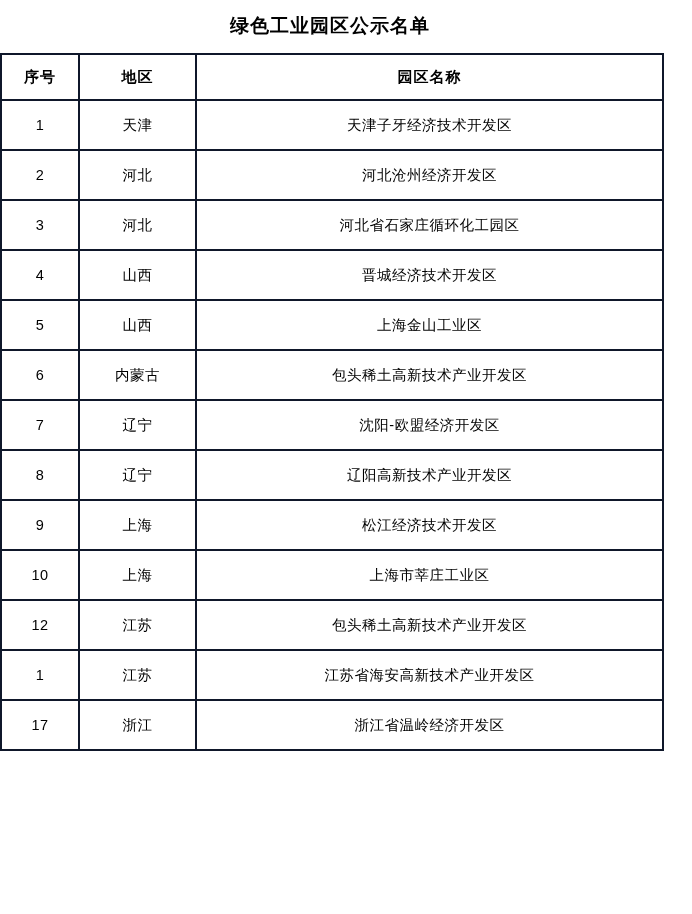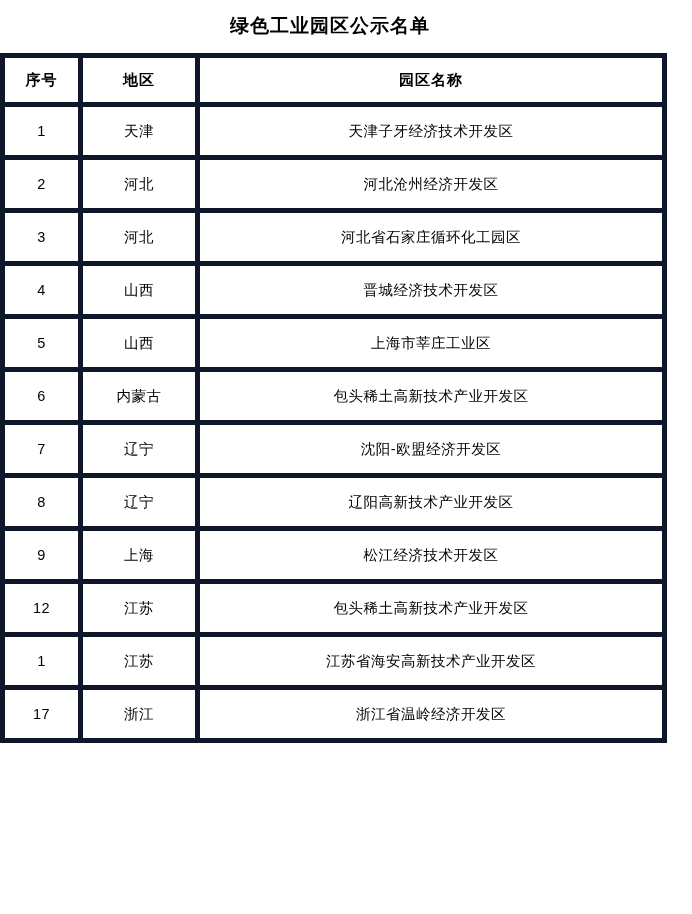--- a/index.html
+++ b/index.html
@@ -31,21 +31,21 @@
     color: #000;
   }
   table.listing {
     border-collapse: collapse;
     width: 662px;
     margin: 0 auto;
     table-layout: fixed;
   }
   table.listing th,
   table.listing td {
-    border: 5px solid #0f172a;
+    border: 2px solid #0f172a;
     text-align: center;
     vertical-align: middle;
     height: 46px;
     font-size: 14.5px;
     font-weight: normal;
     letter-spacing: 0.5px;
     color: #000;
   }
   table.listing thead th {
     font-weight: bold;
@@ -94,41 +94,46 @@
         <td>河北省石家庄循环化工园区</td>
       </tr>
       <tr>
         <td>4</td>
         <td>山西</td>
         <td>晋城经济技术开发区</td>
       </tr>
       <tr>
         <td>5</td>
         <td>山西</td>
-        <td>上海市莘庄工业区</td>
+        <td>上海金山工业区</td>
       </tr>
       <tr>
         <td>6</td>
         <td>内蒙古</td>
         <td>包头稀土高新技术产业开发区</td>
       </tr>
       <tr>
         <td>7</td>
         <td>辽宁</td>
         <td>沈阳-欧盟经济开发区</td>
       </tr>
       <tr>
         <td>8</td>
         <td>辽宁</td>
         <td>辽阳高新技术产业开发区</td>
       </tr>
       <tr>
         <td>9</td>
         <td>上海</td>
         <td>松江经济技术开发区</td>
+      </tr>
+      <tr>
+        <td>10</td>
+        <td>上海</td>
+        <td>上海市莘庄工业区</td>
       </tr>
       <tr>
         <td>12</td>
         <td>江苏</td>
         <td>包头稀土高新技术产业开发区</td>
       </tr>
       <tr>
         <td>1</td>
         <td>江苏</td>
         <td>江苏省海安高新技术产业开发区</td>

